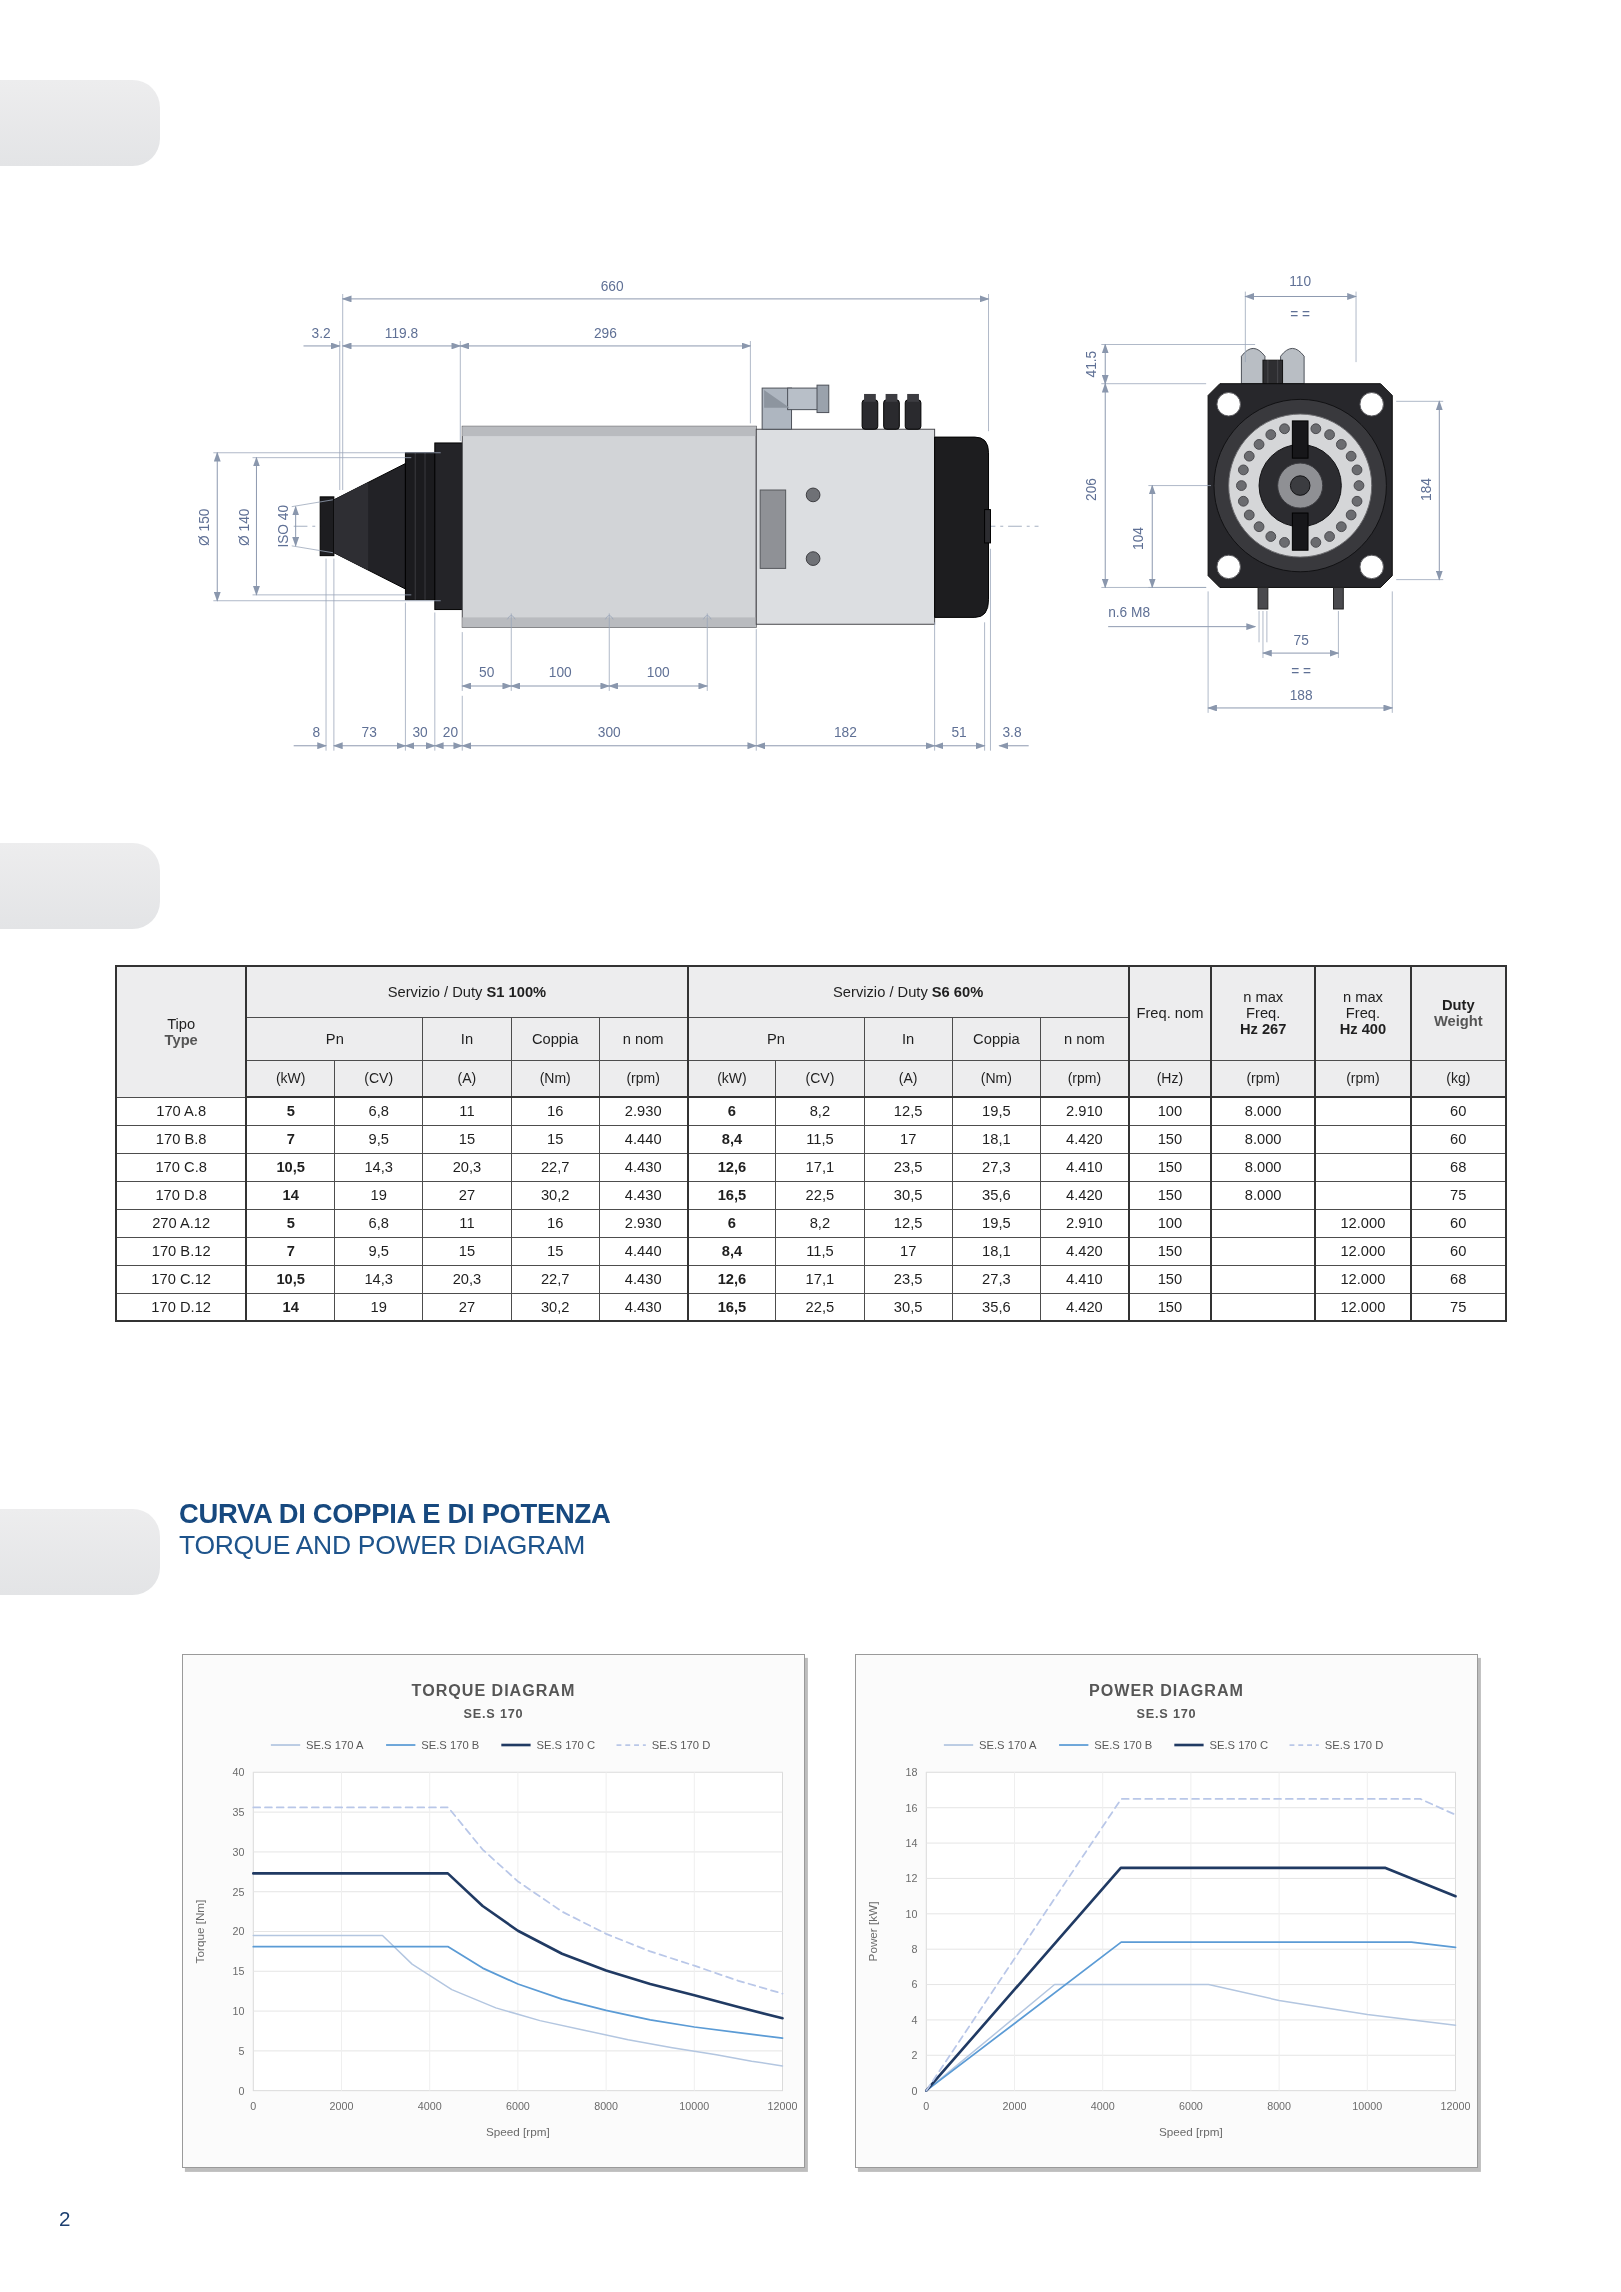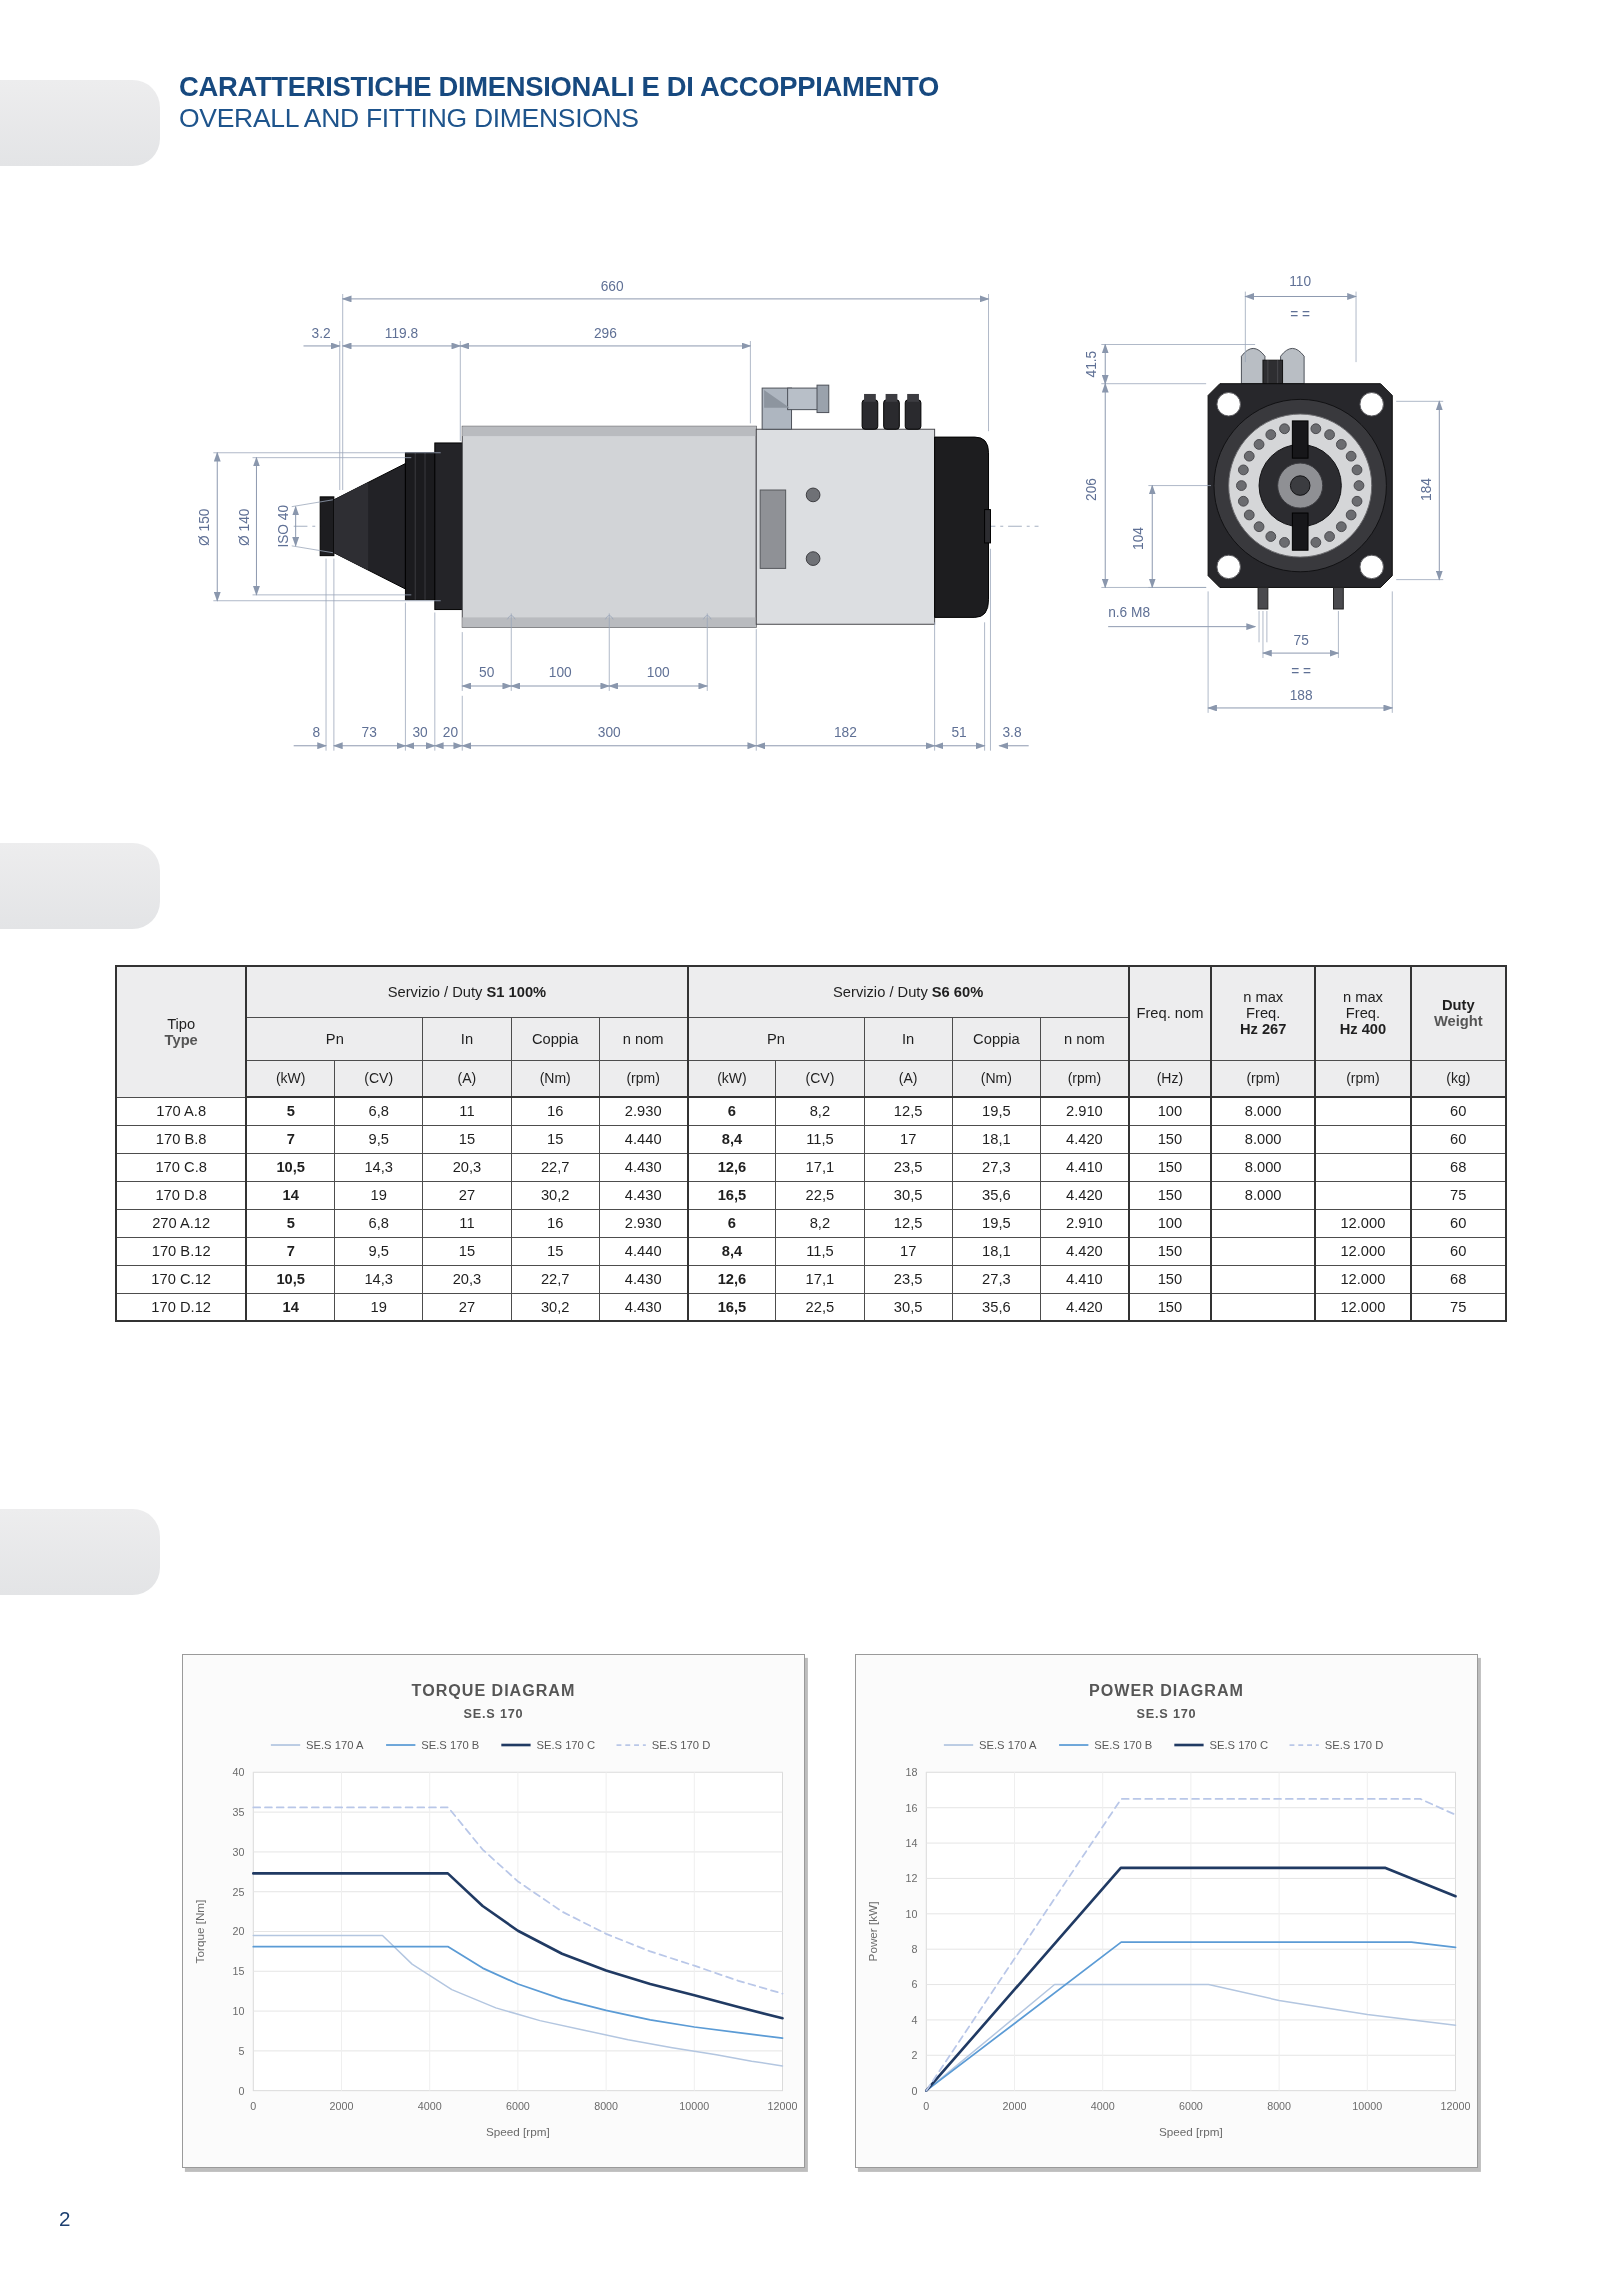--- a/index.html
+++ b/index.html
@@ -50,24 +50,20 @@
 </style>
 </head>
 <body>
 
 <div id="page">
 
   <div class="side-tab" style="top:80px"></div>
   <div class="side-tab" style="top:843px"></div>
   <div class="side-tab" style="top:1509px"></div>
 
-  <div class="sec-title" style="top:71px">
-    <span class="t-bold">CARATTERISTICHE DIMENSIONALI E DI ACCOPPIAMENTO</span>
-    <span class="t-light">OVERALL AND FITTING DIMENSIONS</span>
-  </div>
 
   <svg class="dwg" style="position:absolute;left:176px;top:196px" width="990" height="588" viewBox="0 0 1010 600">
     <defs>
       <marker id="arS" orient="auto-start-reverse" markerWidth="10" markerHeight="7" refX="9" refY="3.5">
         <path d="M0,0L10,3.5L0,7z" fill="#8a97ad"></path>
       </marker>
     </defs>
 
     <line class="cl" x1="120" y1="337" x2="880" y2="337"></line>
 
@@ -515,20 +511,24 @@
           <td>35,6</td>
           <td class="hvy-r">4.420</td>
           <td class="hvy-r">150</td>
           <td class="hvy-r"></td>
           <td class="hvy-r">12.000</td>
           <td>75</td>
         </tr>
       </tbody>
   </table>
 
+  <div class="sec-title" style="top:1498px">
+    <span class="t-bold">CURVA DI COPPIA E DI POTENZA</span>
+    <span class="t-light">TORQUE AND POWER DIAGRAM</span>
+  </div>
 
   <div class="chart-panel" style="left:182px">
     <svg viewBox="0 0 636 524">
         <rect x="72" y="120" width="542" height="326" fill="#ffffff" stroke="#dadada" stroke-width="1"></rect>
         <text x="63" y="450" text-anchor="end" class="tick">0</text>
         <line x1="72" y1="405.25" x2="614" y2="405.25" stroke="#e4e4e4"></line>
         <text x="63" y="409.25" text-anchor="end" class="tick">5</text>
         <line x1="72" y1="364.5" x2="614" y2="364.5" stroke="#e4e4e4"></line>
         <text x="63" y="368.5" text-anchor="end" class="tick">10</text>
         <line x1="72" y1="323.75" x2="614" y2="323.75" stroke="#e4e4e4"></line>

